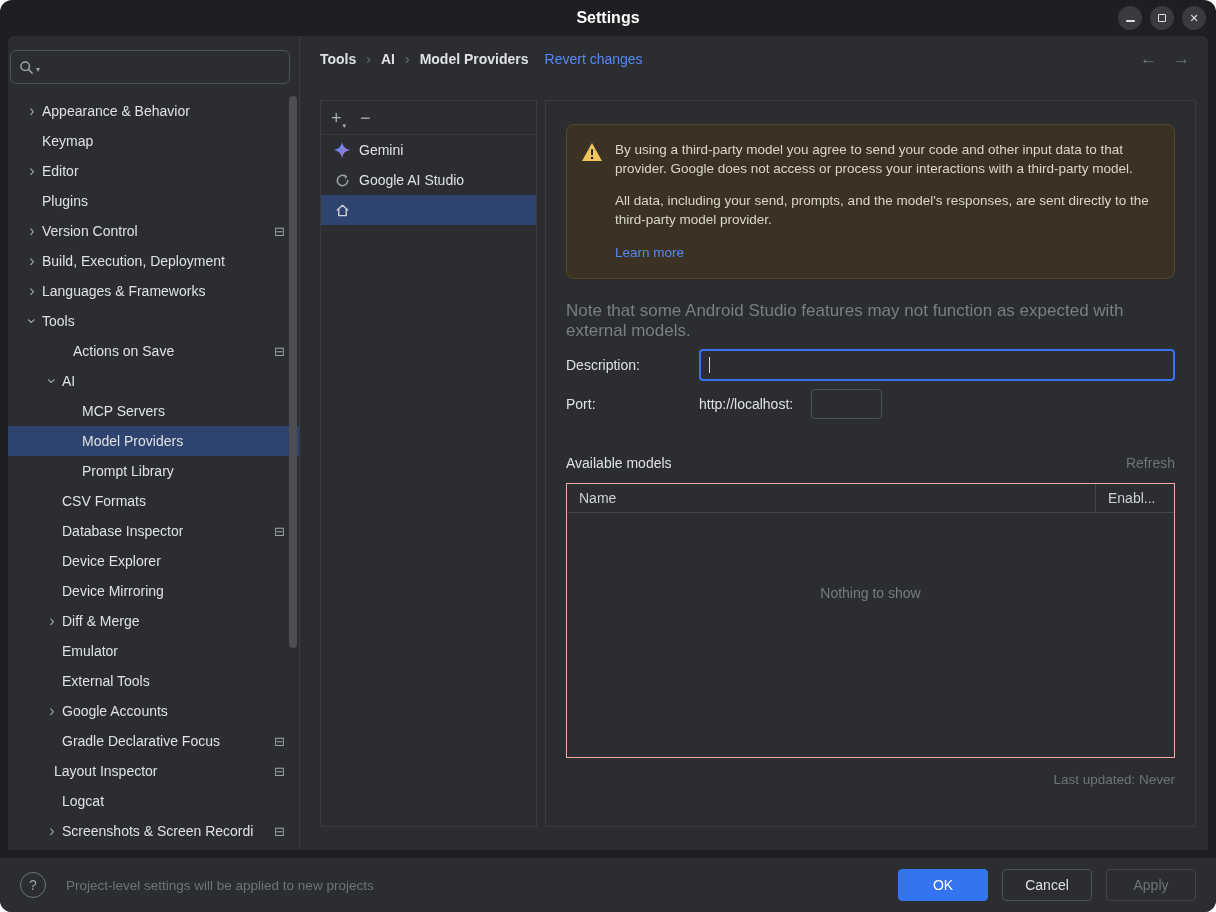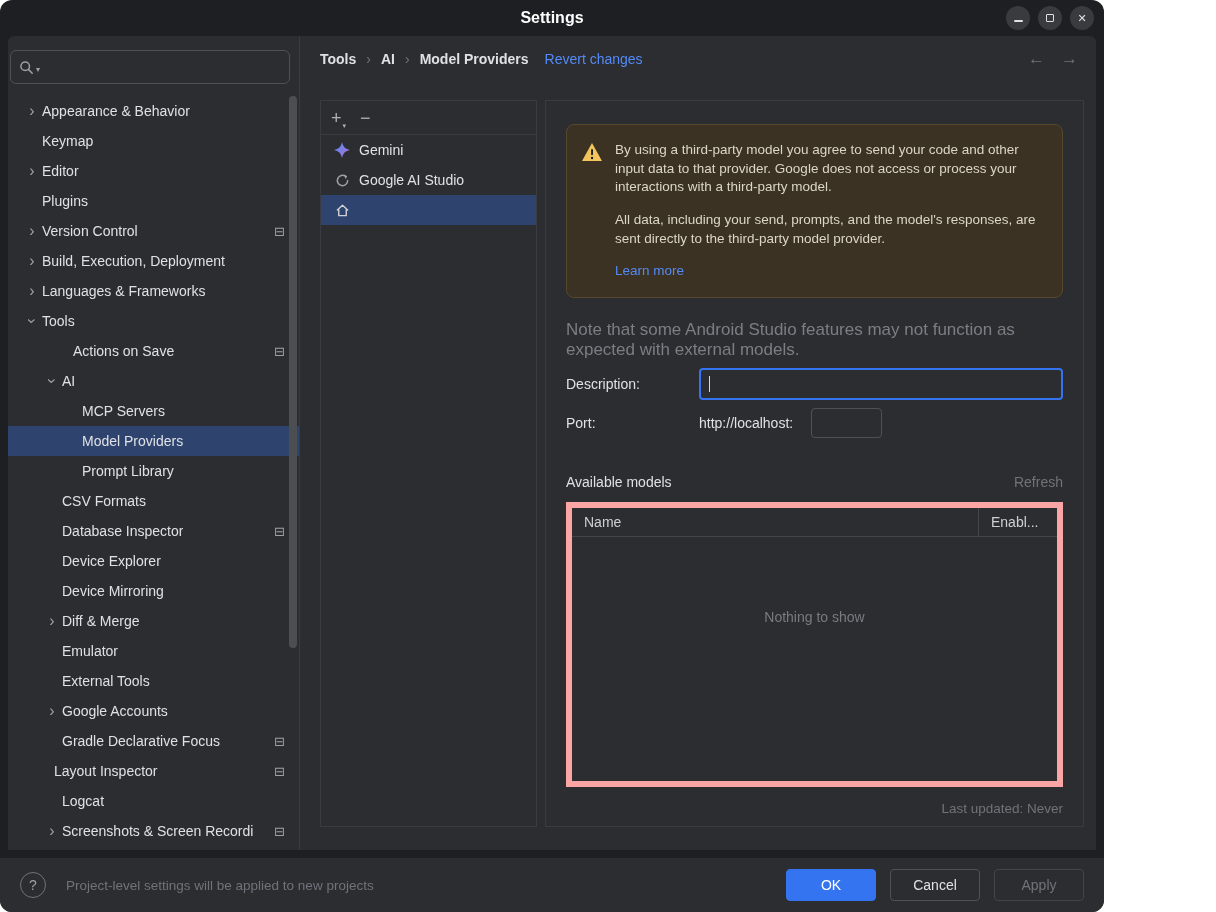--- a/index.html
+++ b/index.html
@@ -1,19 +1,19 @@
 <!DOCTYPE html>
 <html><head>
 <meta charset="utf-8">
 <style>
   html,body{margin:0;padding:0;background:#ffffff;}
   body{width:1216px;height:912px;font-family:"Liberation Sans","DejaVu Sans",sans-serif;
        font-size:14px;color:#dfe1e5;-webkit-font-smoothing:antialiased;}
   *{box-sizing:border-box;}
-  .window{position:relative;width:1104px;height:912px;background:#1e1f22;border-radius:12px;overflow:hidden;}
+  .window{position:relative;width:1216px;height:912px;background:#1e1f22;border-radius:12px;overflow:hidden;}
 
   
   .titlebar{position:absolute;top:0;left:0;right:0;height:36px;display:flex;align-items:center;justify-content:center;}
   .titlebar .title{font-size:16px;font-weight:bold;color:#ffffff;}
   .win-controls{position:absolute;right:10px;top:6px;display:flex;gap:8px;}
   .win-btn{width:24px;height:24px;border-radius:50%;background:#3a3b3e;display:flex;align-items:center;justify-content:center;
            color:#dfe1e5;font-size:11px;cursor:default;}
   .win-btn .bar{width:9px;height:2px;background:#dfe1e5;border-radius:1px;margin-top:6px;}
   .win-btn .sq{width:8px;height:8px;border:1.5px solid #dfe1e5;border-radius:1px;}
 
@@ -67,21 +67,21 @@
 
   .form-row{display:flex;align-items:center;margin-top:8px;}
   .form-label{width:133px;flex:0 0 133px;color:#dfe1e5;}
   .desc-input{flex:1;height:32px;border:2px solid #3574f0;border-radius:4px;background:#2b2d30;display:flex;align-items:center;padding:0 8px;}
   .caret{width:1px;height:16px;background:#d7d9de;}
   .port-prefix{color:#dfe1e5;margin-right:18px;}
   .port-input{width:71px;height:30px;border:1px solid #4e5157;border-radius:4px;background:#2b2d30;}
 
   .models-row{display:flex;align-items:center;margin-top:36px;text-align:center;}
   .refresh-link{margin-left:auto;color:#6f737a;cursor:default;}
-  .models-table{margin-top:12px;border:6px solid #fca5a5;}
+  .models-table{margin-top:12px;border:1px solid #fca5a5;}
   .mt-header{display:flex;height:29px;border-bottom:1px solid #43454a;background:#2b2d30;}
   .mt-th{line-height:28px;padding:0 12px;color:#ced0d6;cursor:default;}
   .mt-th.first{flex:1;border-right:1px solid #43454a;}
   .mt-th.last{width:78px;flex:0 0 78px;overflow:hidden;white-space:nowrap;}
   .mt-body{height:244px;display:flex;justify-content:center;align-items:flex-start;padding-top:72px;color:#787b82;}
   .last-updated{margin-top:14px;text-align:right;color:#6f737a;font-size:13.5px;}
 
   
   .footer{position:absolute;left:0;right:0;bottom:0;height:54px;background:#2b2d30;display:flex;align-items:center;
           padding:0 20px;gap:12px;}

